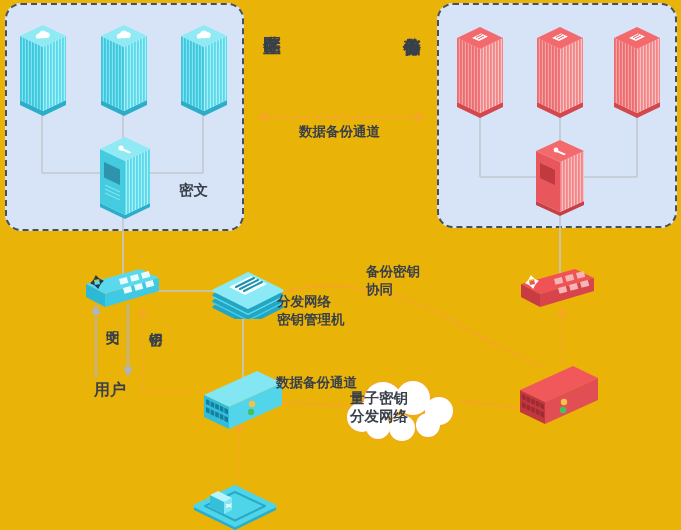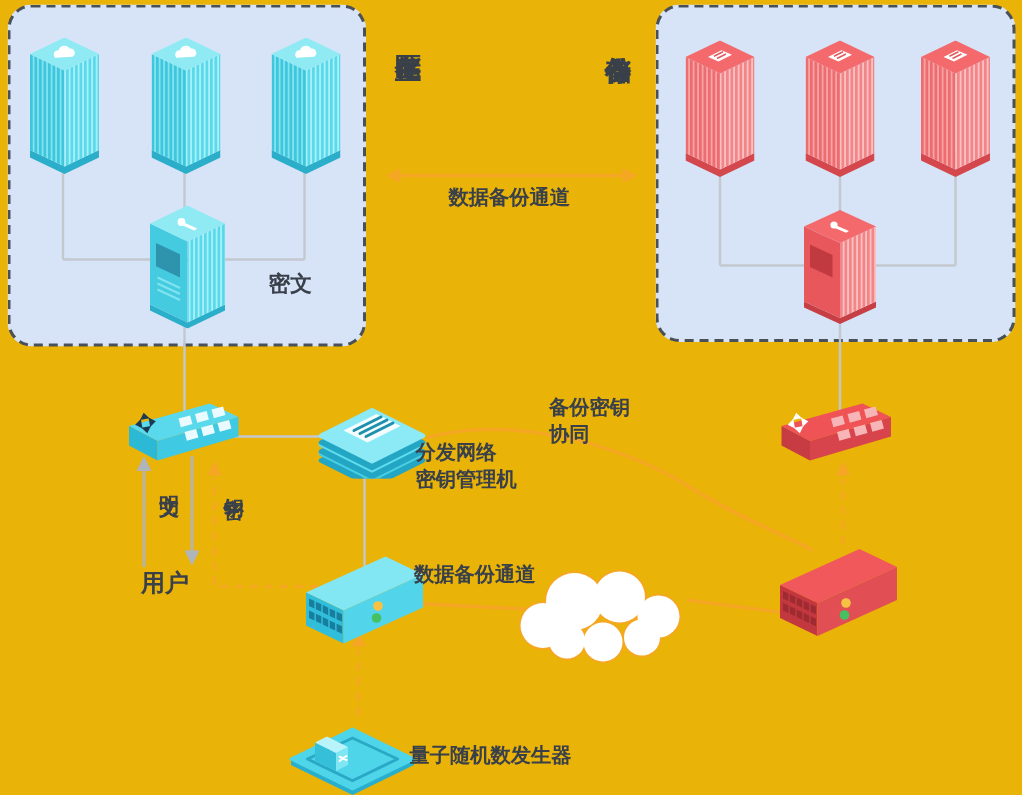--- a/index.html
+++ b/index.html
@@ -315,15 +315,18 @@
   <div class="lbl" style="left:94px;top:380px;font-size:16px;">用户</div>
   <div class="lbl two" style="left:277px;top:293px;font-size:13.5px;">
     <span>分发网络</span><br>
     <span>密钥管理机</span>
   </div>
   <div class="lbl" style="left:276px;top:375px;font-size:13.5px;">数据备份通道</div>
   <div class="lbl two ctr" style="left:366px;top:263px;width:100px;font-size:13.5px;">
     <span>备份密钥</span><br>
     <span>协同</span>
   </div>
-  <div class="lbl" style="left:273px;top:496px;font-size:13.5px;">量子随机数发生器</div>
+  <div class="lbl two ctr" style="left:350px;top:389px;width:100px;font-size:14.5px;">
+    <span>量子密钥</span><br>
+    <span>分发网络</span>
+  </div>
 
 </div>
 
 </body></html>

